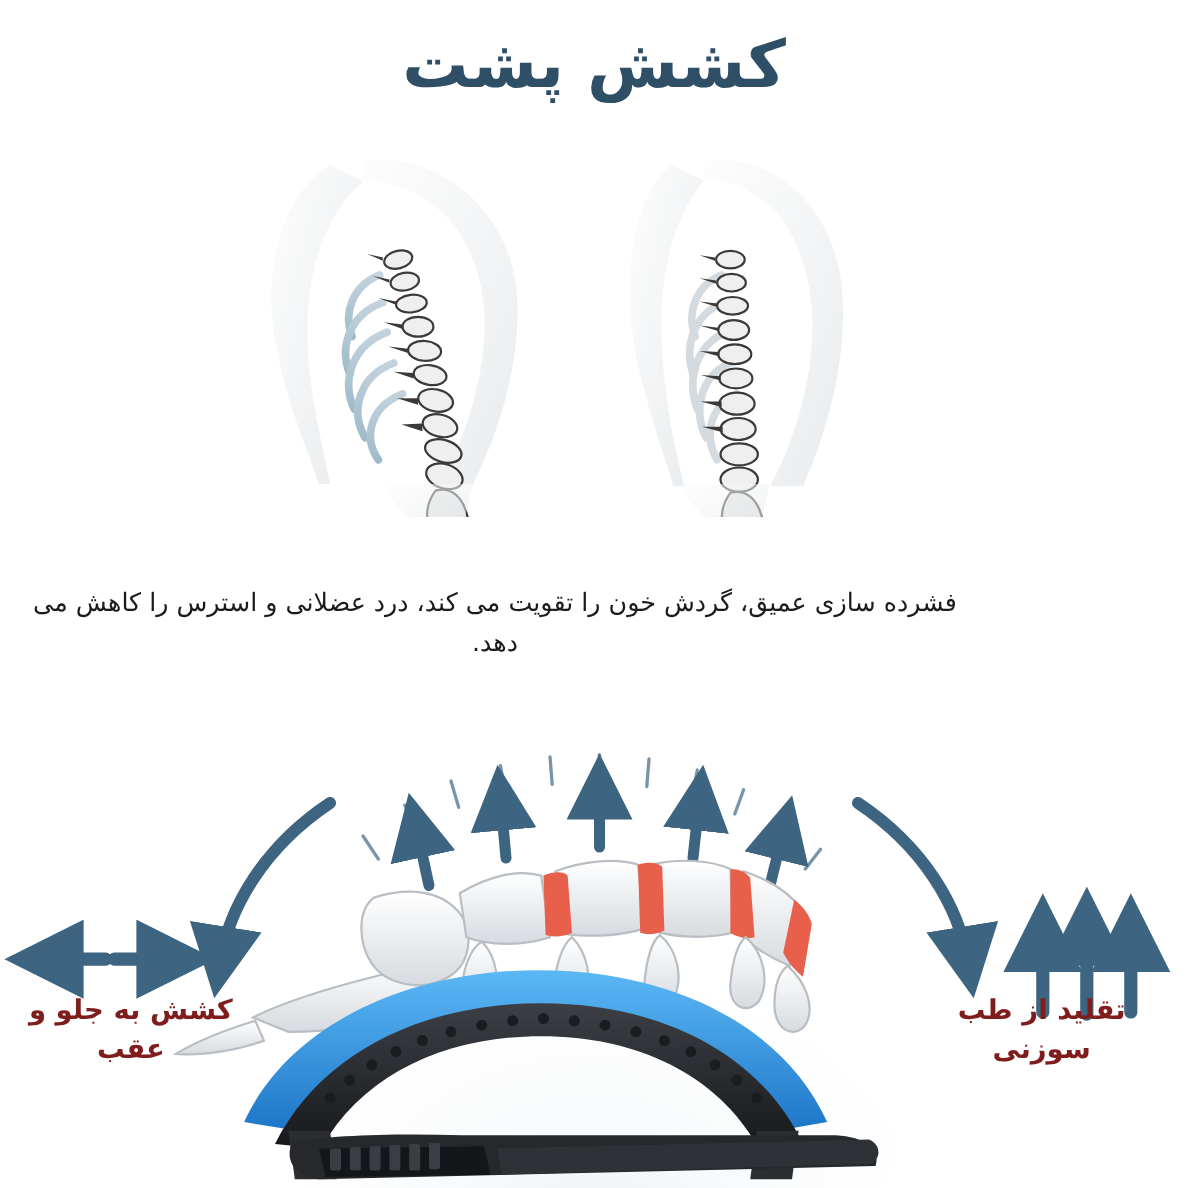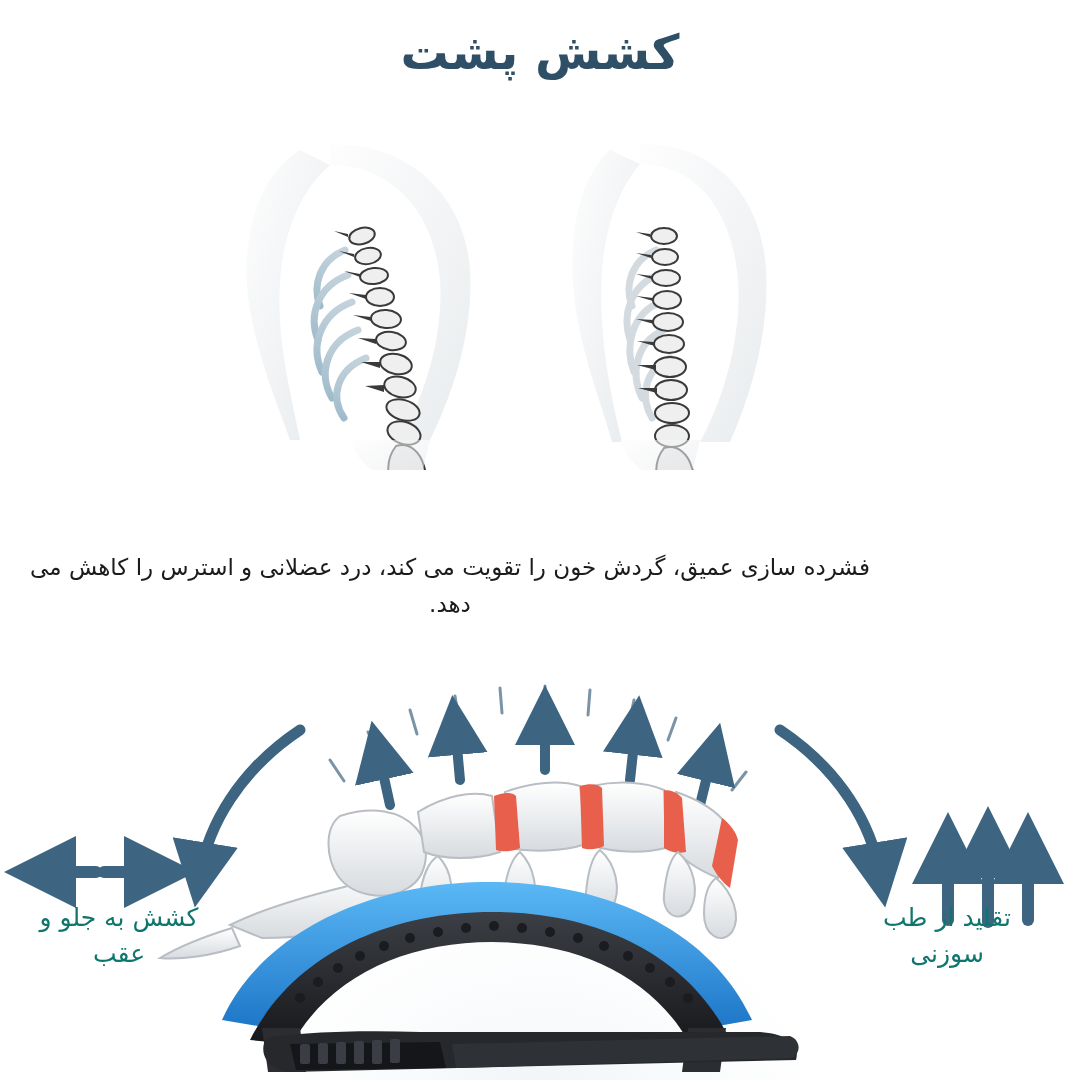--- a/index.html
+++ b/index.html
@@ -21,21 +21,21 @@
     height: 1080px;
   }
 
   
   .title {
     position: absolute;
     top: 24px;
     left: 0;
     width: 100%;
     text-align: center;
-    font-size: 48px;
+    font-size: 60px;
     font-weight: bold;
     color: #2e4f66;
     letter-spacing: 0px;
     direction: rtl;
   }
 
   
   .spines {
     position: absolute;
     top: 110px;
@@ -50,39 +50,38 @@
     top: 530px;
     left: 0;
     width: 900px;
     text-align: center;
     direction: rtl;
     font-size: 23px;
     color: #1b1b1b;
     padding: 0 20px;
     box-sizing: border-box;
     line-height: 1.6;
-    margin-top: 19px;
   }
 
   
   .bottom {
     position: absolute;
     top: 620px;
     left: 0;
     width: 1080px;
     height: 460px;
   }
 
   .label {
     position: absolute;
     direction: rtl;
     text-align: center;
     font-size: 25px;
-    font-weight: normal;
-    color: #0f766e;
+    font-weight: bold;
+    color: #7f1d1d;
     line-height: 1.45;
   }
   .label-left {
     left: 24px;
     top: 900px;
     width: 190px;
   }
   .label-right {
     right: 38px;
     top: 900px;

